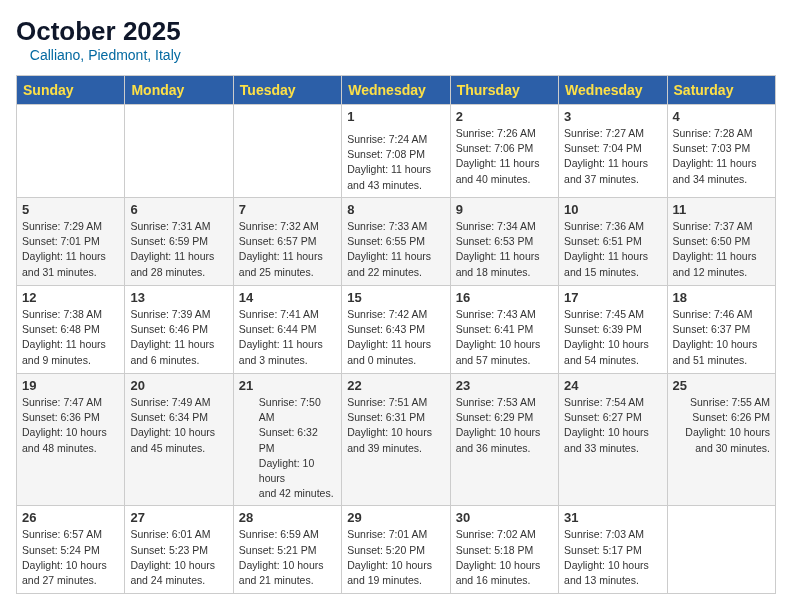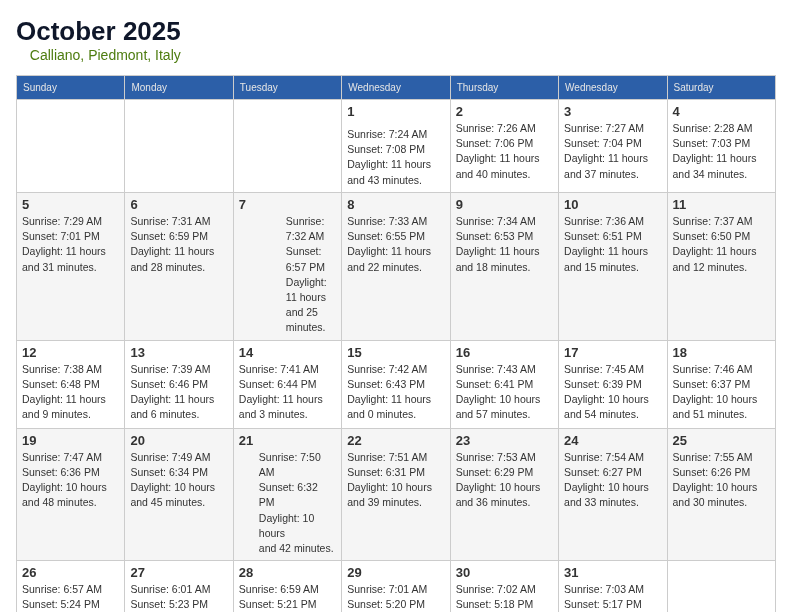--- a/index.html
+++ b/index.html
@@ -28,34 +28,34 @@
     .title-block {
       text-align: right;
     }
     .month-title {
       font-size: 26px;
       font-weight: bold;
       color: #0f172a;
     }
     .location {
       font-size: 14px;
-      color: #4d7c0f;
+      color: #0369a1;
     }
     table {
       width: 100%;
       border-collapse: collapse;
       table-layout: fixed;
     }
     thead tr th {
       background: #2c5fa8;
-      color: #e5e5e5;
+      color: #fde047;
       text-align: left;
       padding: 6px 6px;
-      font-size: 10px;
-      font-weight: normal;
+      font-size: 14px;
+      font-weight: bold;
       border: 1px solid #ccc;
     }
     tbody tr td {
       border: 1px solid #ccc;
       vertical-align: top;
       padding: 4px 5px;
       font-size: 11px;
       color: #333;
       height: 88px;
       background: #fff;
@@ -121,21 +121,21 @@
         </td>
         <td>
           <span class="day-num">3</span>
           <div class="day-info" style="white-space: pre-line;">Sunrise: 7:27 AM
 Sunset: 7:04 PM
 Daylight: 11 hours
 and 37 minutes.</div>
         </td>
         <td>
           <span class="day-num">4</span>
-          <div class="day-info" style="white-space: pre-line;">Sunrise: 2:28 AM
+          <div class="day-info" style="white-space: pre-line;">Sunrise: 7:28 AM
 Sunset: 7:03 PM
 Daylight: 11 hours
 and 34 minutes.</div>
         </td>
       </tr>
       <tr>
         <td>
           <span class="day-num">5</span>
           <div class="day-info" style="white-space: pre-line;">Sunrise: 7:29 AM
 Sunset: 7:01 PM
@@ -144,21 +144,21 @@
         </td>
         <td>
           <span class="day-num">6</span>
           <div class="day-info" style="white-space: pre-line;">Sunrise: 7:31 AM
 Sunset: 6:59 PM
 Daylight: 11 hours
 and 28 minutes.</div>
         </td>
         <td>
           <span class="day-num">7</span>
-          <div class="day-info" style="white-space: pre-line; margin-left: 47px;">Sunrise: 7:32 AM
+          <div class="day-info" style="white-space: pre-line;">Sunrise: 7:32 AM
 Sunset: 6:57 PM
 Daylight: 11 hours
 and 25 minutes.</div>
         </td>
         <td>
           <span class="day-num">8</span>
           <div class="day-info" style="white-space: pre-line;">Sunrise: 7:33 AM
 Sunset: 6:55 PM
 Daylight: 11 hours
 and 22 minutes.</div>
@@ -274,21 +274,21 @@
         </td>
         <td>
           <span class="day-num">24</span>
           <div class="day-info" style="white-space: pre-line;">Sunrise: 7:54 AM
 Sunset: 6:27 PM
 Daylight: 10 hours
 and 33 minutes.</div>
         </td>
         <td>
           <span class="day-num">25</span>
-          <div class="day-info" style="white-space: pre-line;">Sunrise: 7:55 AM
+          <div class="day-info" style="white-space: pre-line; text-align: right;">Sunrise: 7:55 AM
 Sunset: 6:26 PM
 Daylight: 10 hours
 and 30 minutes.</div>
         </td>
       </tr>
       <tr>
         <td>
           <span class="day-num">26</span>
           <div class="day-info" style="white-space: pre-line;">Sunrise: 6:57 AM
 Sunset: 5:24 PM

